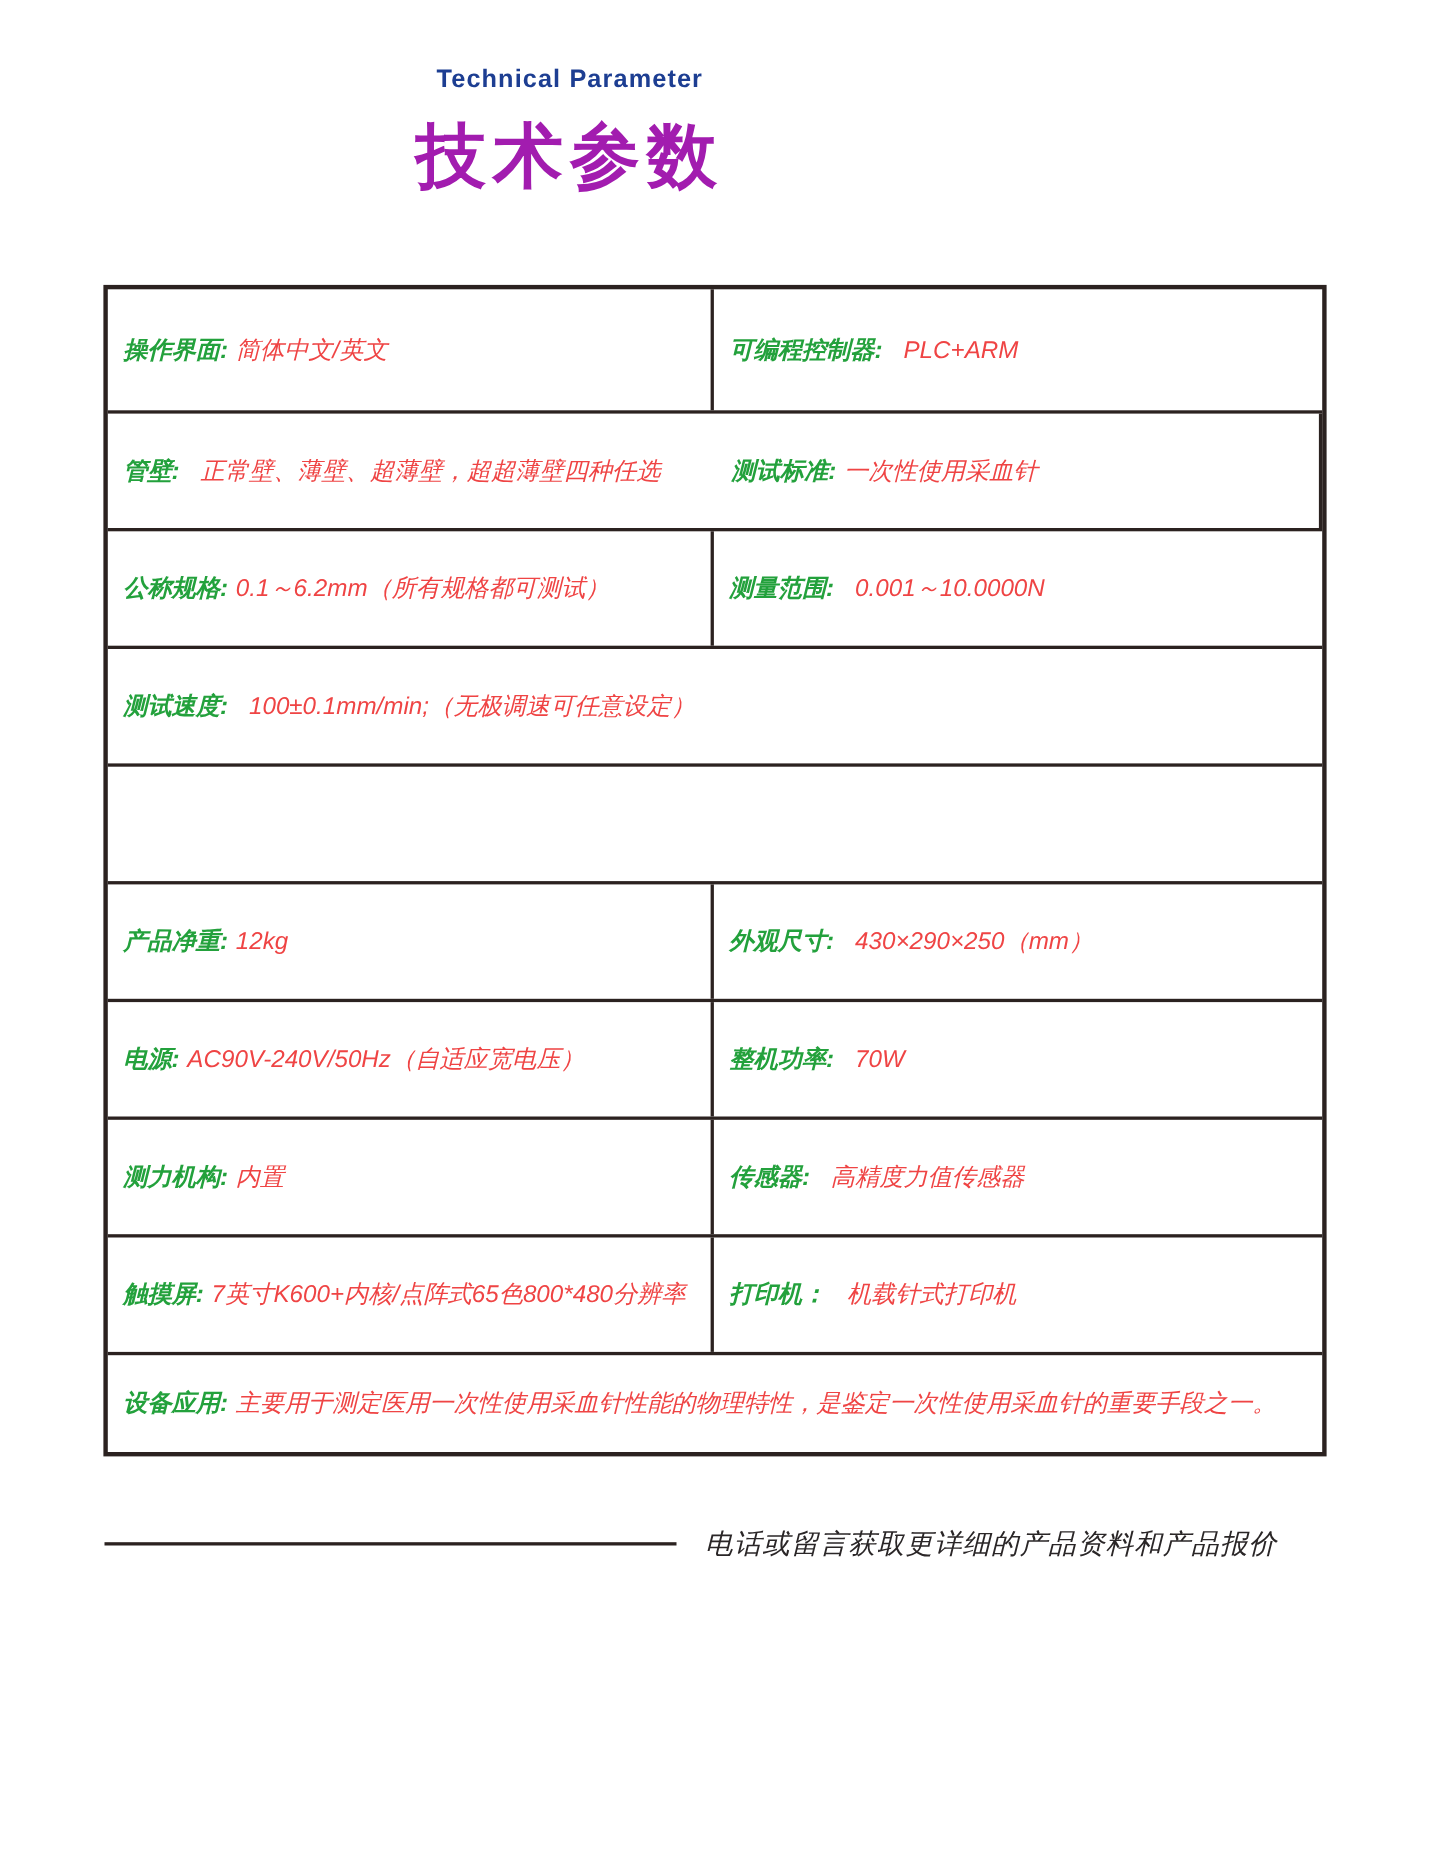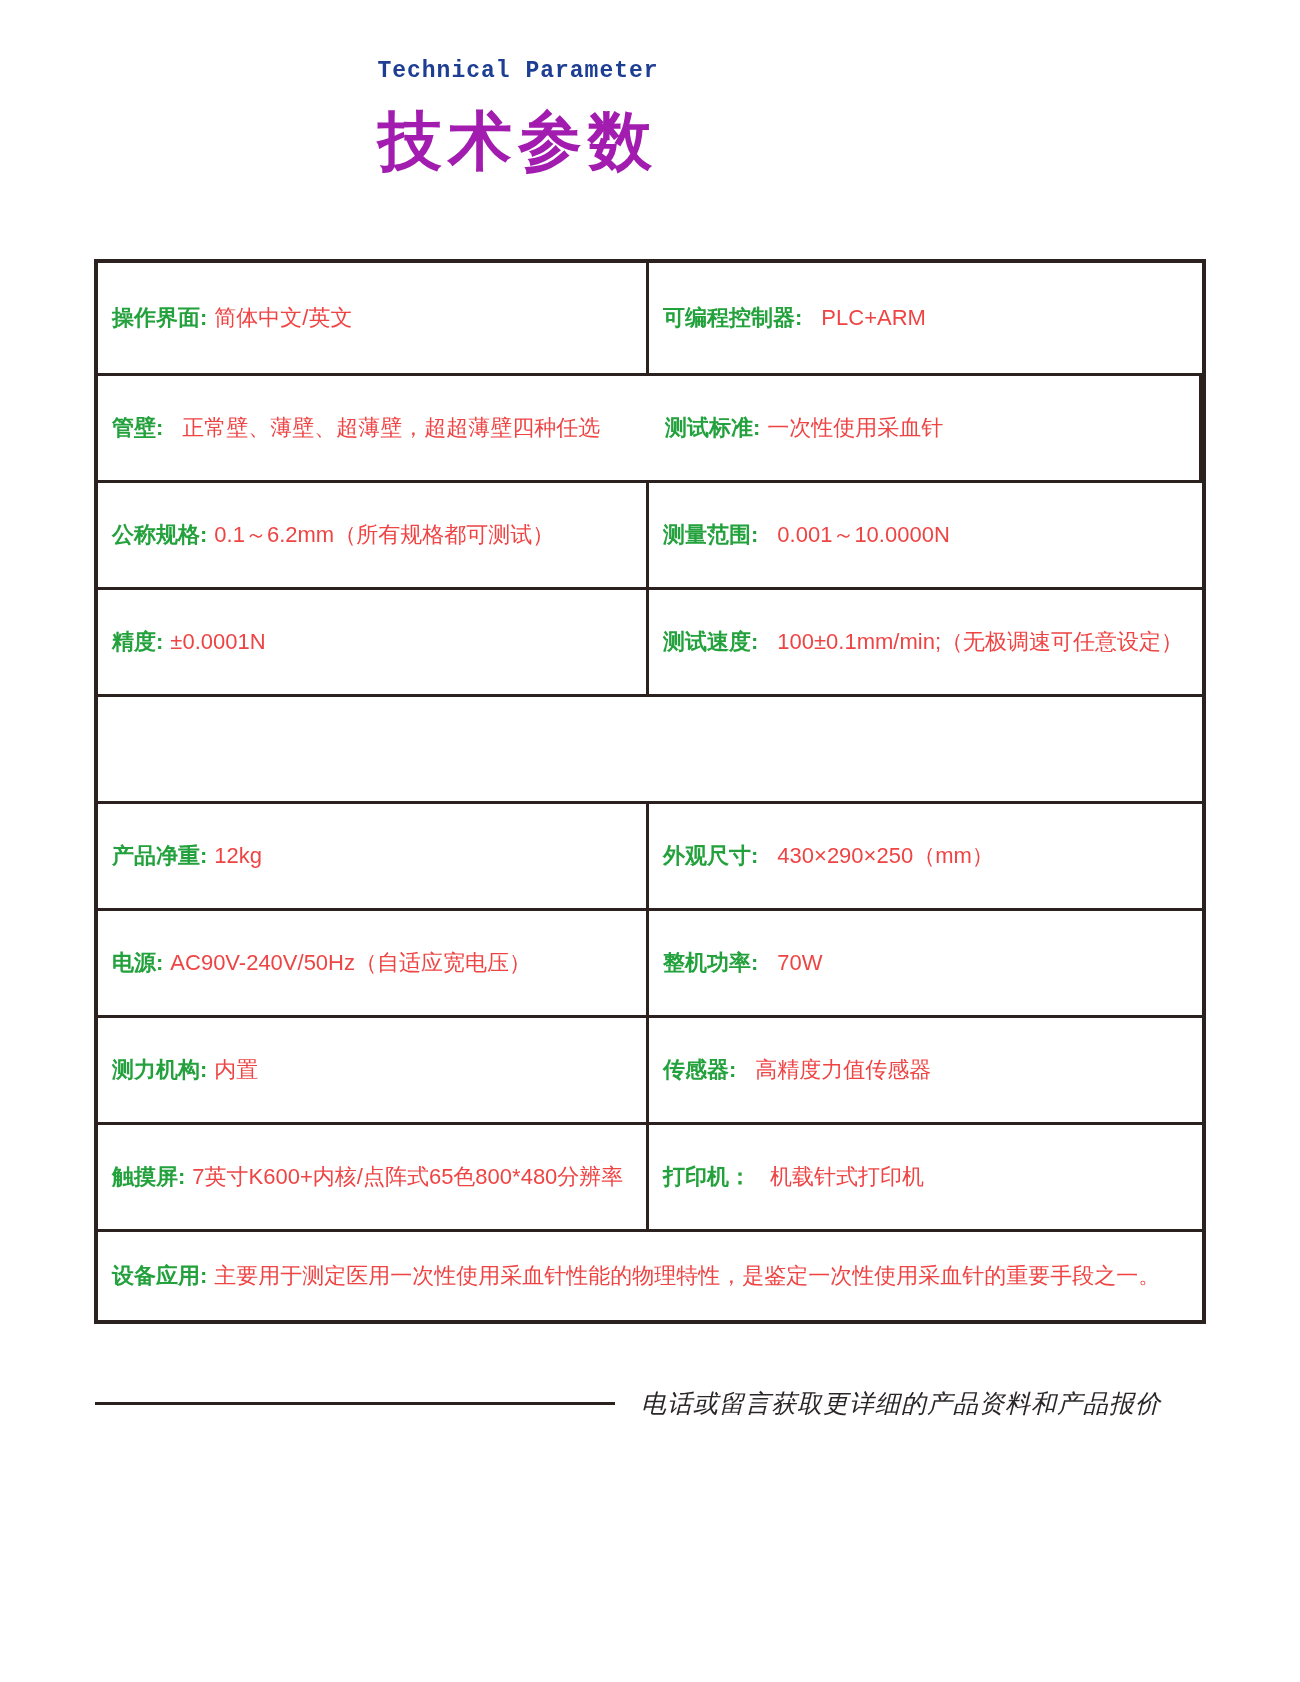--- a/index.html
+++ b/index.html
@@ -2,41 +2,41 @@
 <html><head>
 <meta charset="utf-8">
 <style>
   html,body{margin:0;padding:0;background:#ffffff;}
   body{
     width:1300px;height:1682px;position:relative;
     font-family:"Liberation Sans","DejaVu Sans",sans-serif;
     color:#242021;overflow:hidden;
   }
   
-  .header{position:absolute;top:0;left:0;width:1036px;text-align:center;font-family:Liberation Mono, monospace;}
+  .header{position:absolute;top:0;left:0;width:1036px;text-align:center;}
   .subtitle-en{
     margin-top:58px;font-size:23px;font-weight:bold;color:#1d3e92;letter-spacing:1px;
   }
   .title-cn{
     margin-top:14px;font-size:64px;font-weight:bold;color:#a21caf;letter-spacing:6px;
   }
   
   .spec-table{
     position:absolute;left:94px;top:259px;width:1112px;
     border:4px solid #2b2220;box-sizing:border-box;background:#ffffff;
   }
   .t-row{
     display:flex;height:107px;border-bottom:3px solid #2b2220;box-sizing:border-box;
   }
   .t-row.first{height:113px;}
   .t-row.full{height:88px;}
   .t-row:last-child{border-bottom:none;}
   .cell{
     display:flex;align-items:center;box-sizing:border-box;
-    padding:0 19px 0 14px;font-size:22px;white-space:nowrap;overflow:hidden;
+    padding:0 19px 0 14px;font-size:22px;white-space:nowrap;overflow:hidden;font-style:italic;
   }
   .cell.left{flex:0 0 551px;border-right:3px solid #2b2220;}
   .cell.right{flex:1 1 auto;gap:12px;}
   .cell.wide{flex:1 1 auto;padding-left:14px;}
   .spec-label{color:#23a13c;font-weight:bold;margin-right:7px;flex:0 0 auto;}
   .spec-value{color:#ef4444;}
   
   .footer{
     position:absolute;left:95px;top:1382px;width:1112px;height:42px;
     display:flex;align-items:center;font-style:italic;
@@ -85,24 +85,20 @@
       <span class="spec-label">公称规格:</span>
       <span class="spec-value">0.1～6.2mm（所有规格都可测试）</span>
     </div>
     <div class="cell right">
       <span class="spec-label">测量范围:</span>
       <span class="spec-value">0.001～10.0000N</span>
     </div>
   </div>
 
   <div class="t-row">
-    <div class="cell left">
-      <span class="spec-label">精度:</span>
-      <span class="spec-value">±0.0001N</span>
-    </div>
     <div class="cell right">
       <span class="spec-label">测试速度:</span>
       <span class="spec-value">100±0.1mm/min;（无极调速可任意设定）</span>
     </div>
   </div>
 
   <div class="t-row">
   </div>
 
   <div class="t-row">

